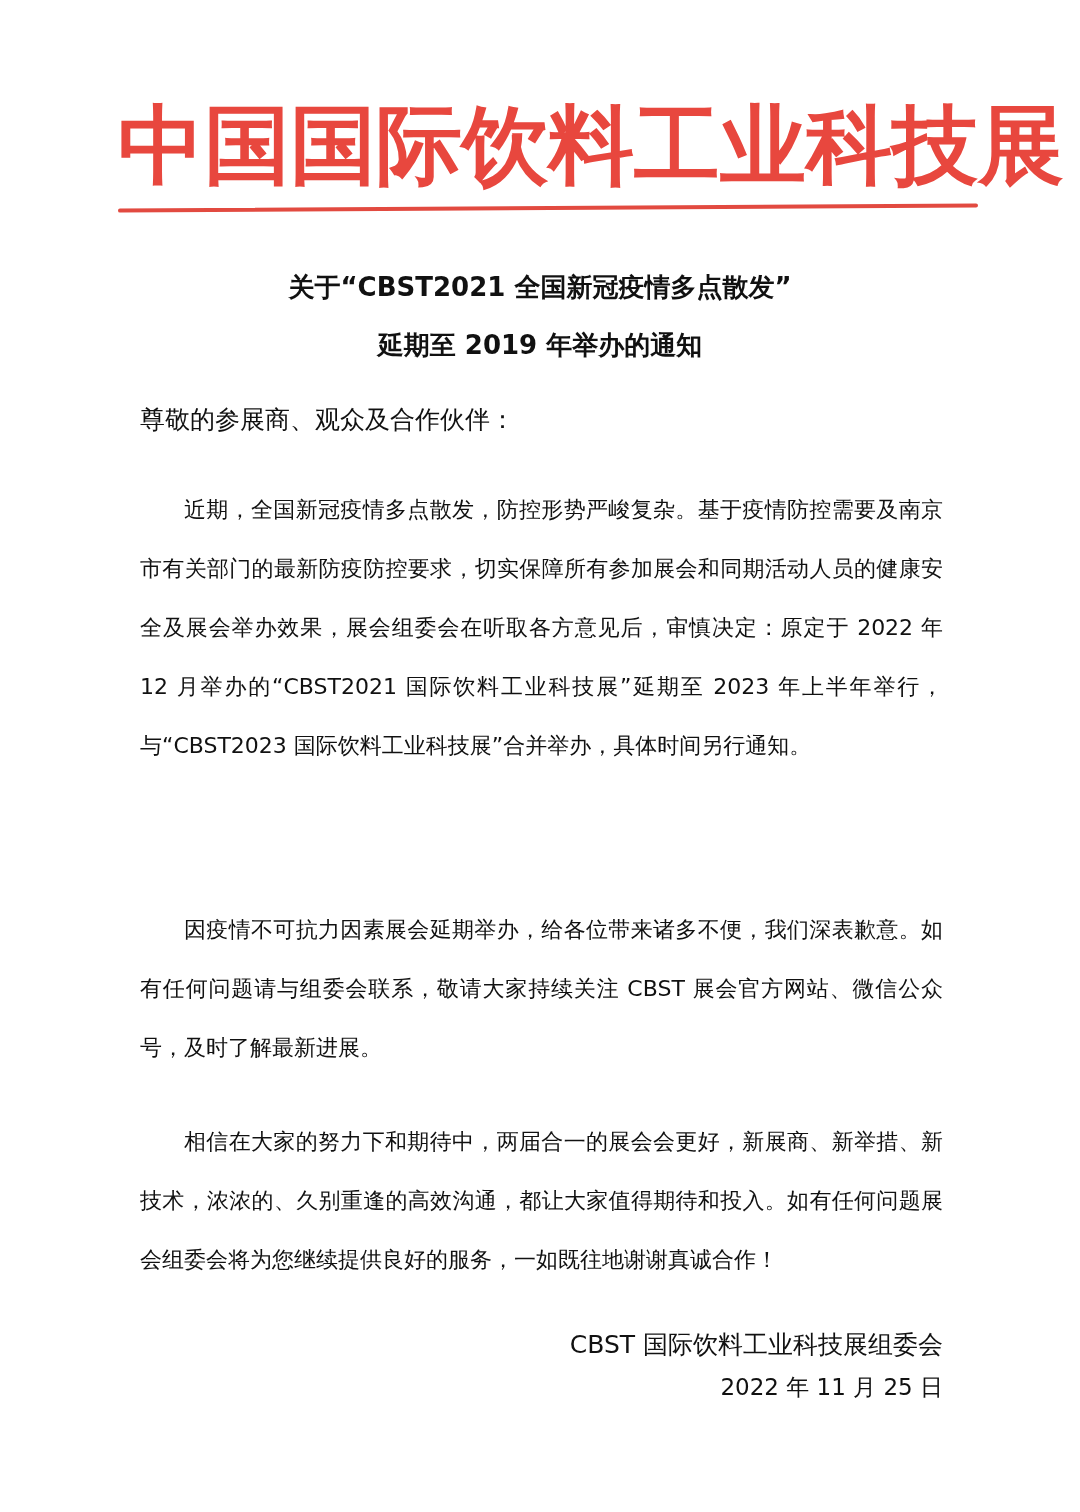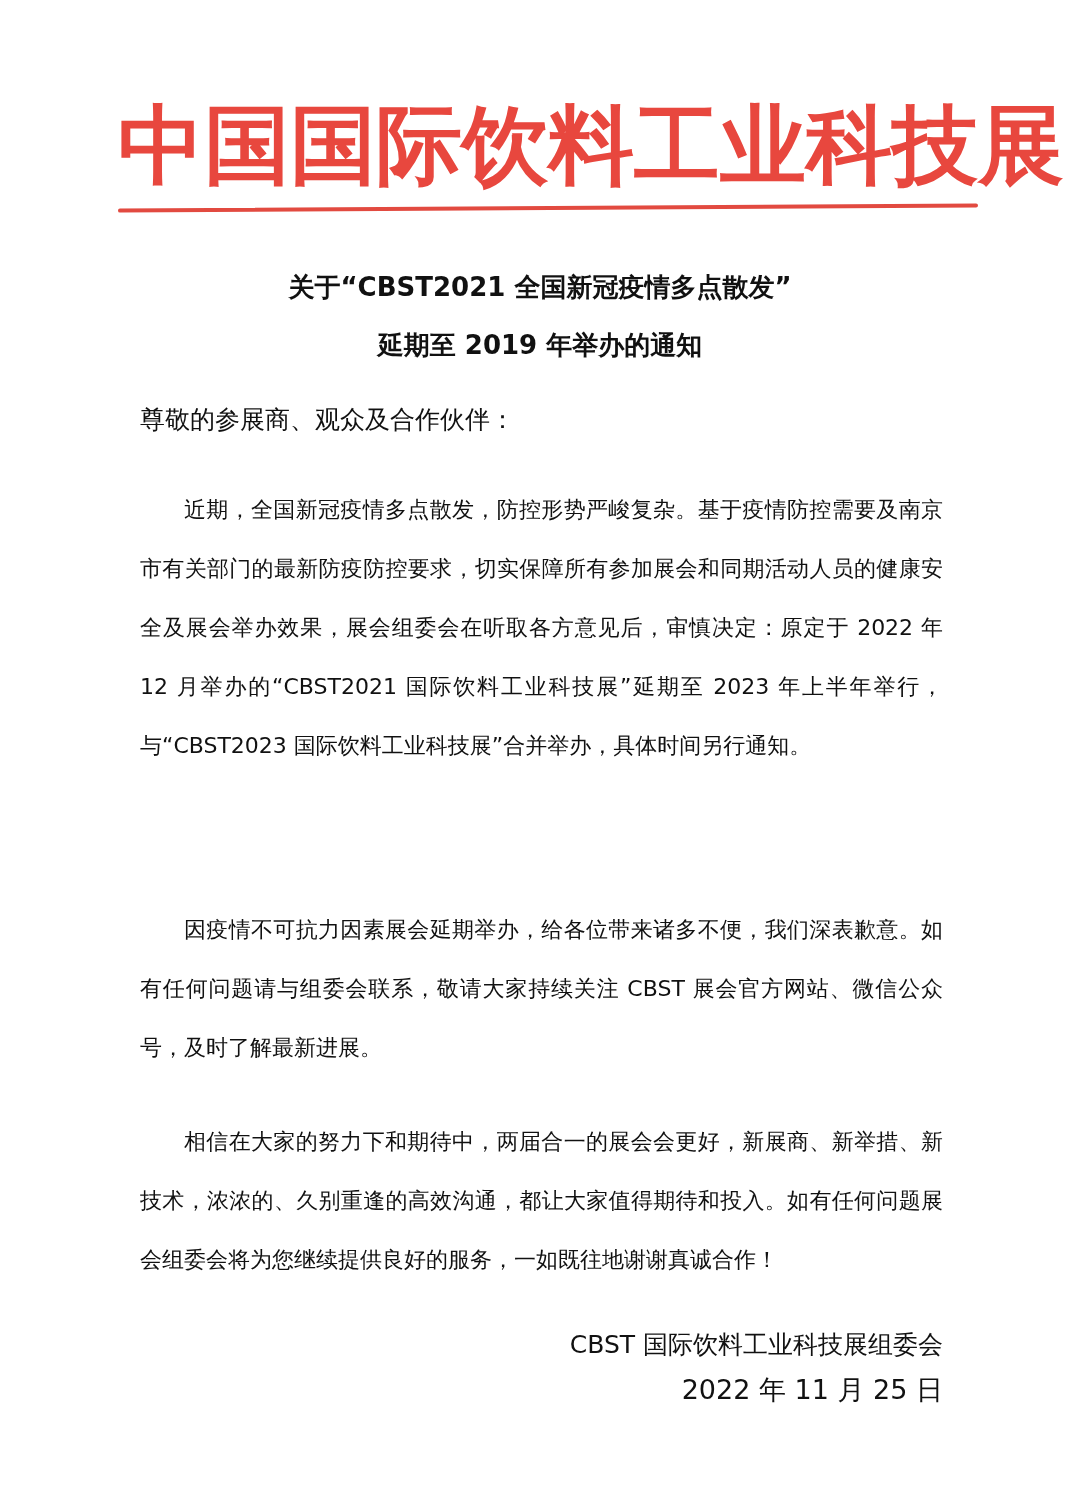--- a/index.html
+++ b/index.html
@@ -30,21 +30,21 @@
     font-size: 22px; line-height: 59px; color: #111;
     text-align: justify; text-indent: 2em; margin: 0;
   }
   .p1 { top: 480px; }
   .p2 { top: 900px; }
   .p3 { top: 1112px; }
   .signature {
     position: absolute; right: 137px; top: 1312px; font-size: 25px; color: #111; text-align: left; margin-top: 16px;
   }
   .date {
-    position: absolute; right: 137px; top: 1372px; font-size: 27px; color: #111; text-align: right;
+    position: absolute; right: 137px; top: 1372px; font-size: 23px; color: #111; text-align: right;
   }
 </style>
 </head>
 <body>
 
 <div class="letterhead">
   <span>中</span>
   <span>国</span>
   <span>国</span>
   <span>际</span>

